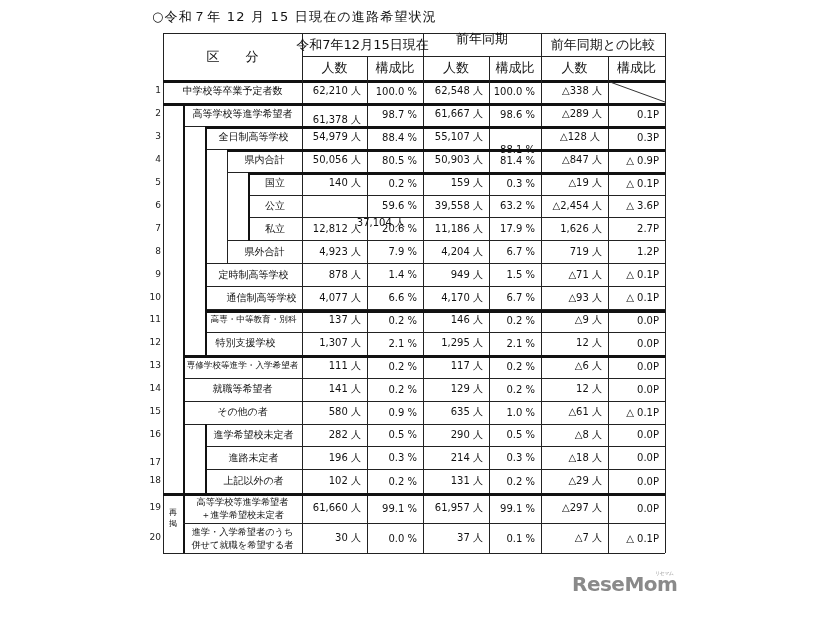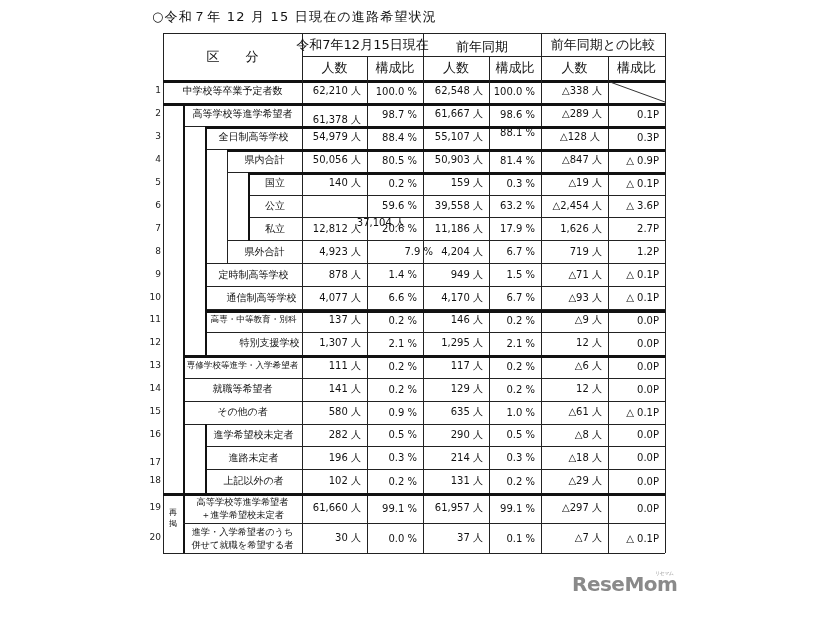--- a/index.html
+++ b/index.html
@@ -39,21 +39,21 @@
     <div class="hl" style="left: 302px; top: 56px; width: 363px;"></div>
     <div class="vl" style="left: 367px; top: 56px; height: 24px;"></div>
     <div class="vl" style="left: 489px; top: 56px; height: 24px;"></div>
     <div class="vl" style="left: 608px; top: 56px; height: 24px;"></div>
     <div class="vl" style="left: 367px; top: 56px; height: 24px;"></div>
     <div class="vl" style="left: 489px; top: 56px; height: 24px;"></div>
     <div class="vl" style="left: 608px; top: 56px; height: 24px;"></div>
     <div class="hl thick" style="left: 163px; top: 80px; width: 502px;"></div>
     <div class="cell hdr" style="left: 163px; top: 33px; width: 139px; height: 47px;">区　　分</div>
     <div class="cell hdr" style="left: 302px; top: 33px; width: 121px; height: 23px;">令和7年12月15日現在</div>
-    <div class="cell hdr" style="left: 423px; top: 35px; width: 118px; height: 23px;">前年同期</div>
+    <div class="cell hdr" style="left: 423px; top: 27px; width: 118px; height: 23px;">前年同期</div>
     <div class="cell hdr" style="left: 541px; top: 33px; width: 124px; height: 23px;">前年同期との比較</div>
     <div class="cell hdr" style="left: 302px; top: 56px; width: 65px; height: 24px;">人数</div>
     <div class="cell hdr" style="left: 367px; top: 56px; width: 56px; height: 24px;">構成比</div>
     <div class="cell hdr" style="left: 423px; top: 56px; width: 66px; height: 24px;">人数</div>
     <div class="cell hdr" style="left: 489px; top: 56px; width: 52px; height: 24px;">構成比</div>
     <div class="cell hdr" style="left: 541px; top: 56px; width: 67px; height: 24px;">人数</div>
     <div class="cell hdr" style="left: 608px; top: 56px; width: 57px; height: 24px;">構成比</div>
     <div class="vl" style="left: 302px; top: 80px; height: 473px;"></div>
     <div class="vl" style="left: 367px; top: 80px; height: 473px;"></div>
     <div class="vl" style="left: 423px; top: 80px; height: 473px;"></div>
@@ -77,21 +77,21 @@
     <div class="cell num" style="left: 423px; top: 102.9px; width: 66px; height: 22.9px;">61,667 人</div>
     <div class="cell num" style="left: 489px; top: 102.9px; width: 52px; height: 22.9px;">98.6 %</div>
     <div class="cell num" style="left: 541px; top: 102.9px; width: 67px; height: 22.9px;">△289 人</div>
     <div class="cell num" style="left: 608px; top: 102.9px; width: 57px; height: 22.9px;">0.1P</div>
     <div class="rownum" style="top: 131.25px;">3</div>
     <div class="hl" style="left: 205px; top: 148.7px; width: 460px;"></div>
     <div class="cell lbl" style="left: 205px; top: 125.8px; width: 97px; height: 22.9px;">全日制高等学校</div>
     <div class="cell num" style="left: 302px; top: 125.8px; width: 65px; height: 22.9px;">54,979 人</div>
     <div class="cell num" style="left: 367px; top: 125.8px; width: 56px; height: 22.9px;">88.4 %</div>
     <div class="cell num" style="left: 423px; top: 125.8px; width: 66px; height: 22.9px;">55,107 人</div>
-    <div class="cell num" style="left: 489px; top: 121px; width: 52px; height: 22.9px;">88.1 %</div>
+    <div class="cell num" style="left: 489px; top: 138px; width: 52px; height: 22.9px;">88.1 %</div>
     <div class="cell num" style="left: 539px; top: 125.8px; width: 67px; height: 22.9px;">△128 人</div>
     <div class="cell num" style="left: 608px; top: 125.8px; width: 57px; height: 22.9px;">0.3P</div>
     <div class="rownum" style="top: 154.15px;">4</div>
     <div class="hl" style="left: 227px; top: 171.6px; width: 438px;"></div>
     <div class="cell lbl" style="left: 227px; top: 148.7px; width: 75px; height: 22.9px;">県内合計</div>
     <div class="cell num" style="left: 302px; top: 148.7px; width: 65px; height: 22.9px;">50,056 人</div>
     <div class="cell num" style="left: 367px; top: 148.7px; width: 56px; height: 22.9px;">80.5 %</div>
     <div class="cell num" style="left: 423px; top: 148.7px; width: 66px; height: 22.9px;">50,903 人</div>
     <div class="cell num" style="left: 489px; top: 148.7px; width: 52px; height: 22.9px;">81.4 %</div>
     <div class="cell num" style="left: 541px; top: 148.7px; width: 67px; height: 22.9px;">△847 人</div>
@@ -120,21 +120,21 @@
     <div class="cell num" style="left: 302px; top: 217.4px; width: 65px; height: 22.9px;">12,812 人</div>
     <div class="cell num" style="left: 367px; top: 217.4px; width: 56px; height: 22.9px;">20.6 %</div>
     <div class="cell num" style="left: 423px; top: 217.4px; width: 66px; height: 22.9px;">11,186 人</div>
     <div class="cell num" style="left: 489px; top: 217.4px; width: 52px; height: 22.9px;">17.9 %</div>
     <div class="cell num" style="left: 541px; top: 217.4px; width: 67px; height: 22.9px;">1,626 人</div>
     <div class="cell num" style="left: 608px; top: 217.4px; width: 57px; height: 22.9px;">2.7P</div>
     <div class="rownum" style="top: 245.75px;">8</div>
     <div class="hl" style="left: 205px; top: 263.2px; width: 460px;"></div>
     <div class="cell lbl" style="left: 227px; top: 240.3px; width: 75px; height: 22.9px;">県外合計</div>
     <div class="cell num" style="left: 302px; top: 240.3px; width: 65px; height: 22.9px;">4,923 人</div>
-    <div class="cell num" style="left: 367px; top: 240.3px; width: 56px; height: 22.9px; margin-left: 16px;">7.9 %</div>
+    <div class="cell num" style="left: 367px; top: 240.3px; width: 56px; height: 22.9px;">7.9 %</div>
     <div class="cell num" style="left: 423px; top: 240.3px; width: 66px; height: 22.9px;">4,204 人</div>
     <div class="cell num" style="left: 489px; top: 240.3px; width: 52px; height: 22.9px;">6.7 %</div>
     <div class="cell num" style="left: 541px; top: 240.3px; width: 67px; height: 22.9px;">719 人</div>
     <div class="cell num" style="left: 608px; top: 240.3px; width: 57px; height: 22.9px;">1.2P</div>
     <div class="rownum" style="top: 268.65px;">9</div>
     <div class="hl" style="left: 205px; top: 286.1px; width: 460px;"></div>
     <div class="cell lbl" style="left: 205px; top: 263.2px; width: 97px; height: 22.9px;">定時制高等学校</div>
     <div class="cell num" style="left: 302px; top: 263.2px; width: 65px; height: 22.9px;">878 人</div>
     <div class="cell num" style="left: 367px; top: 263.2px; width: 56px; height: 22.9px;">1.4 %</div>
     <div class="cell num" style="left: 423px; top: 263.2px; width: 66px; height: 22.9px;">949 人</div>
@@ -154,21 +154,21 @@
     <div class="hl" style="left: 205px; top: 331.9px; width: 460px;"></div>
     <div class="cell lbl small" style="left: 205px; top: 309px; width: 97px; height: 22.9px;">高専・中等教育・別科</div>
     <div class="cell num" style="left: 302px; top: 309px; width: 65px; height: 22.9px;">137 人</div>
     <div class="cell num" style="left: 367px; top: 309px; width: 56px; height: 22.9px;">0.2 %</div>
     <div class="cell num" style="left: 423px; top: 309px; width: 66px; height: 22.9px;">146 人</div>
     <div class="cell num" style="left: 489px; top: 309px; width: 52px; height: 22.9px;">0.2 %</div>
     <div class="cell num" style="left: 541px; top: 309px; width: 67px; height: 22.9px;">△9 人</div>
     <div class="cell num" style="left: 608px; top: 309px; width: 57px; height: 22.9px;">0.0P</div>
     <div class="rownum" style="top: 337.35px;">12</div>
     <div class="hl" style="left: 183px; top: 354.8px; width: 482px;"></div>
-    <div class="cell lbl" style="left: 221px; top: 331.9px; width: 97px; height: 22.9px;">特別支援学校</div>
+    <div class="cell lbl" style="left: 197px; top: 331.9px; width: 97px; height: 22.9px;">特別支援学校</div>
     <div class="cell num" style="left: 302px; top: 331.9px; width: 65px; height: 23px;">1,307 人</div>
     <div class="cell num" style="left: 367px; top: 331.9px; width: 56px; height: 22.9px;">2.1 %</div>
     <div class="cell num" style="left: 423px; top: 331.9px; width: 66px; height: 22.9px;">1,295 人</div>
     <div class="cell num" style="left: 489px; top: 331.9px; width: 52px; height: 22.9px;">2.1 %</div>
     <div class="cell num" style="left: 541px; top: 331.9px; width: 67px; height: 22.9px;">12 人</div>
     <div class="cell num" style="left: 608px; top: 331.9px; width: 57px; height: 22.9px;">0.0P</div>
     <div class="rownum" style="top: 360.25px;">13</div>
     <div class="hl" style="left: 183px; top: 377.7px; width: 482px;"></div>
     <div class="cell lbl small" style="left: 183px; top: 354.8px; width: 119px; height: 22.9px;">専修学校等進学・入学希望者</div>
     <div class="cell num" style="left: 302px; top: 354.8px; width: 65px; height: 22.9px;">111 人</div>

